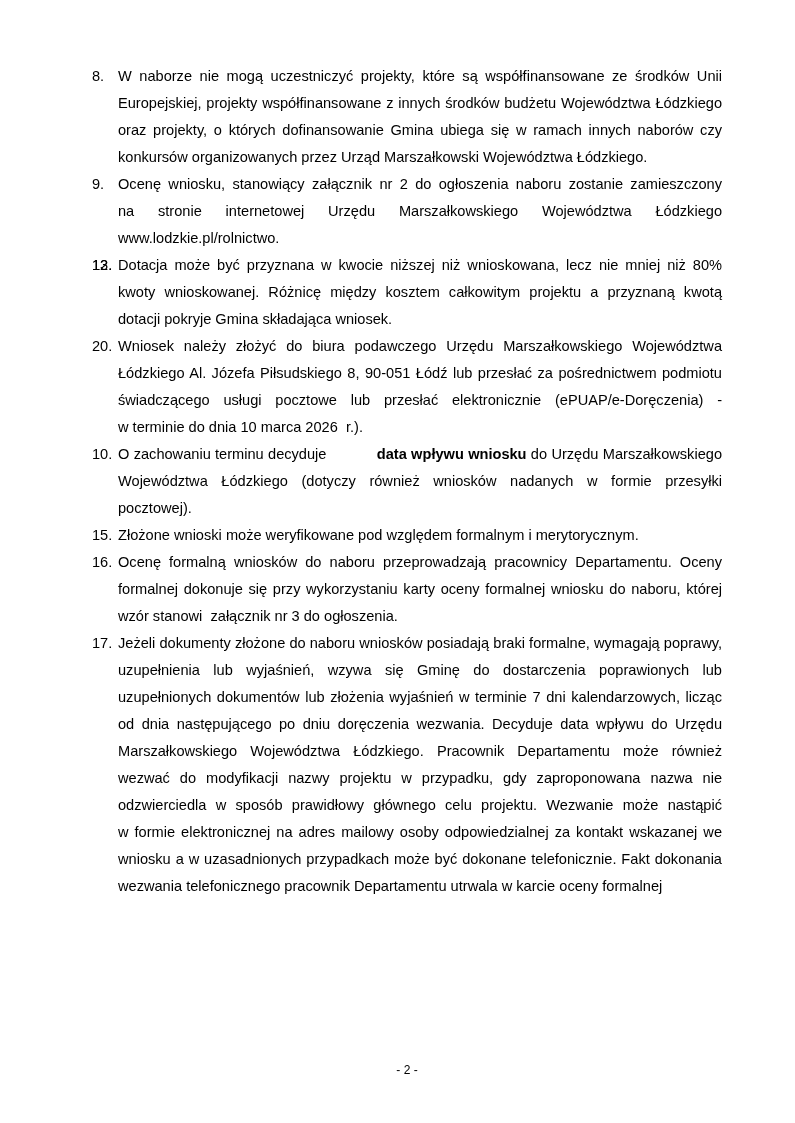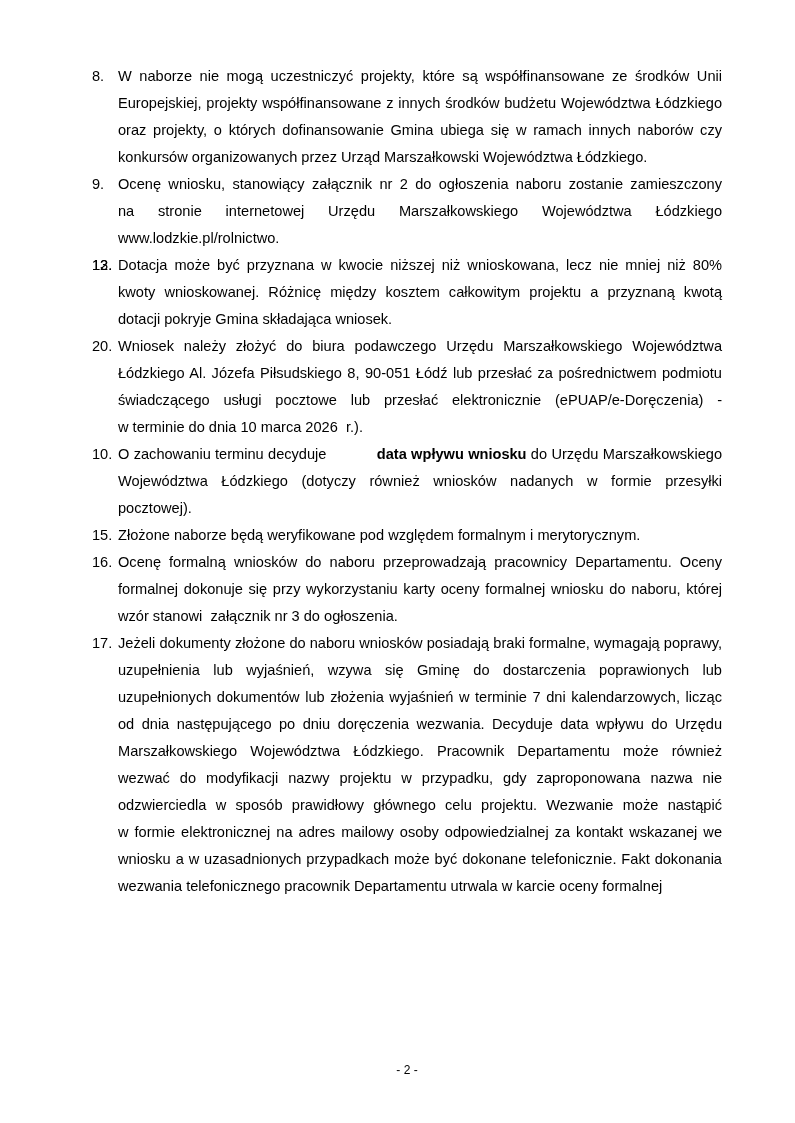--- a/index.html
+++ b/index.html
@@ -52,18 +52,18 @@
 <body>
 
 <div class="page">
   <ol class="doc-list">
       <li class="doc-item"><span class="num">8.</span><span><span class="seg">W naborze nie mogą uczestniczyć projekty, które są współfinansowane ze środków Unii Europejskiej, projekty współfinansowane z innych środków budżetu Województwa Łódzkiego oraz projekty, o&nbsp;których dofinansowanie Gmina ubiega się w&nbsp;ramach innych naborów czy konkursów organizowanych przez Urząd Marszałkowski Województwa Łódzkiego.</span></span></li>
       <li class="doc-item"><span class="num">9.</span><span><span class="seg">Ocenę wniosku, stanowiący </span><span class="seg u">załącznik nr 2 </span><span class="seg">do ogłoszenia naboru zostanie zamieszczony na&nbsp;stronie internetowej Urzędu Marszałkowskiego Województwa Łódzkiego </span><span class="seg u">www.lodzkie.pl/rolnictwo</span><span class="seg">.</span></span></li>
       <li class="doc-item"><span class="num">12.</span></li>
       <li class="doc-item"><span class="num">13.</span><span><span class="seg">Dotacja może być przyznana w kwocie niższej niż wnioskowana, lecz nie mniej niż 80% kwoty wnioskowanej. Różnicę między kosztem całkowitym projektu a przyznaną kwotą dotacji pokryje Gmina składająca wniosek.</span></span></li>
       <li class="doc-item"><span class="num">20.</span><span><span class="seg">Wniosek należy złożyć do biura podawczego Urzędu Marszałkowskiego Województwa Łódzkiego Al. Józefa Piłsudskiego 8, 90-051 Łódź lub przesłać za pośrednictwem podmiotu świadczącego usługi pocztowe lub przesłać elektronicznie (ePUAP/e-Doręczenia) - w&nbsp;terminie do dnia 10 marca 2026&nbsp; r.).</span></span></li>
       <li class="doc-item"><span class="num">10.</span><span><span class="seg">O zachowaniu terminu decyduje </span><span class="seg b u">data wpływu wniosku</span><span class="seg"> do Urzędu Marszałkowskiego Województwa Łódzkiego (dotyczy również wniosków nadanych w&nbsp;formie przesyłki pocztowej).</span></span></li>
-      <li class="doc-item"><span class="num">15.</span><span><span class="seg">Złożone naborze będą weryfikowane pod względem formalnym i merytorycznym.</span></span></li>
+      <li class="doc-item"><span class="num">15.</span><span><span class="seg">Złożone wnioski może weryfikowane pod względem formalnym i merytorycznym.</span></span></li>
       <li class="doc-item"><span class="num">16.</span><span><span class="seg">Ocenę formalną wniosków do naboru przeprowadzają pracownicy Departamentu. Oceny formalnej dokonuje się przy wykorzystaniu karty oceny formalnej wniosku do naboru, której wzór stanowi &nbsp;</span><span class="seg u">załącznik nr 3 do ogłoszenia</span><span class="seg">.</span></span></li>
       <li class="doc-item"><span class="num">17.</span><span><span class="seg">Jeżeli dokumenty złożone do naboru wniosków posiadają braki formalne, wymagają poprawy, uzupełnienia lub wyjaśnień, wzywa się Gminę do dostarczenia poprawionych lub uzupełnionych dokumentów lub złożenia wyjaśnień w terminie 7 dni kalendarzowych, licząc od dnia następującego po dniu doręczenia wezwania. Decyduje data wpływu do Urzędu Marszałkowskiego Województwa Łódzkiego. Pracownik Departamentu może również wezwać do modyfikacji nazwy projektu w przypadku, gdy zaproponowana nazwa nie odzwierciedla w sposób prawidłowy głównego celu projektu. Wezwanie może nastąpić w&nbsp;formie elektronicznej na adres mailowy osoby odpowiedzialnej za kontakt wskazanej we wniosku a w uzasadnionych przypadkach może być dokonane telefonicznie. Fakt dokonania wezwania telefonicznego pracownik Departamentu utrwala w karcie oceny formalnej</span></span></li>
     </ol>
   <div class="footer">- 2 -</div>
 </div>
 
 </body></html>

